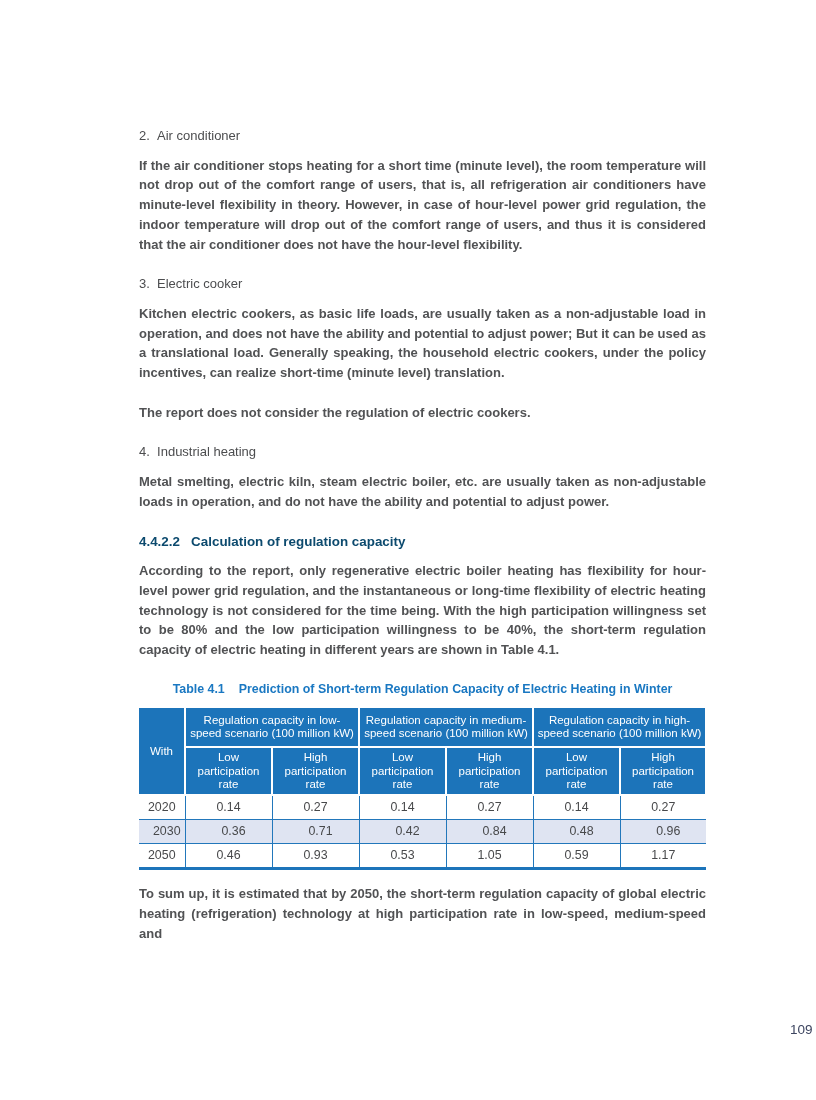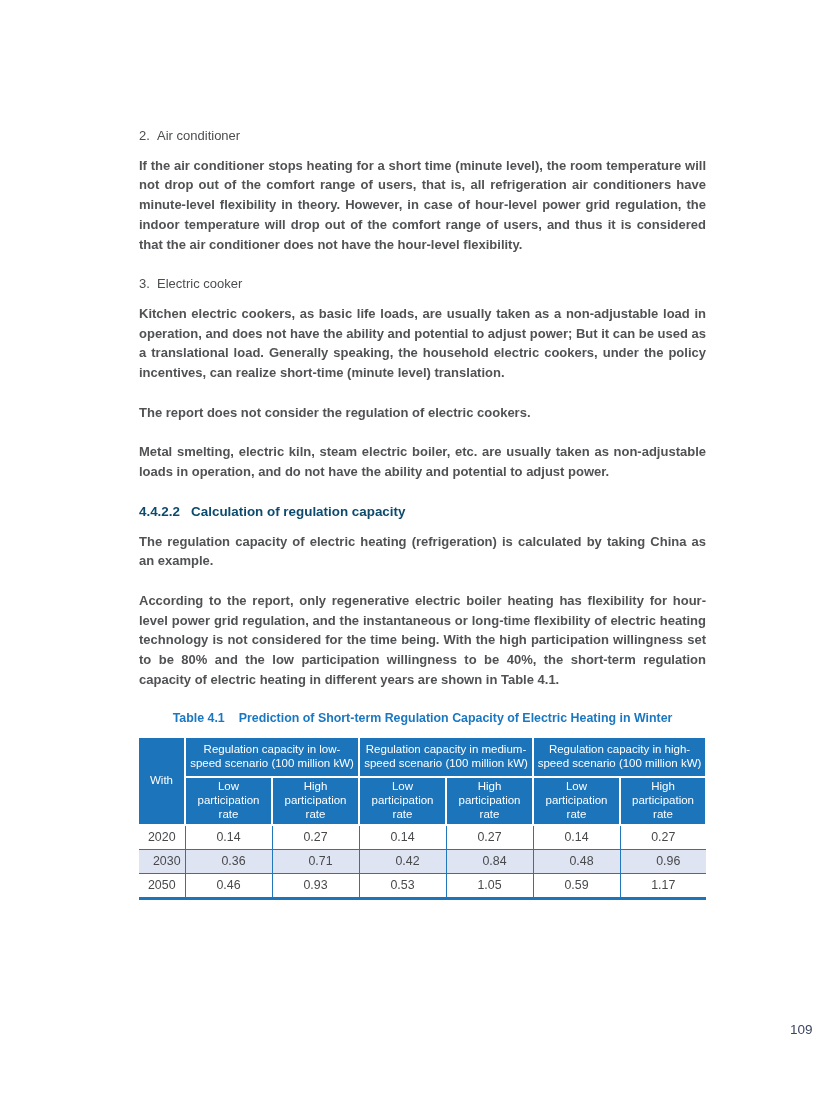--- a/index.html
+++ b/index.html
@@ -94,24 +94,24 @@
 <div class="page">
   <div class="content">
 
     <p class="list-heading">2.&nbsp;&nbsp;Air conditioner</p>
     <p class="para">If the air conditioner stops heating for a short time (minute level), the room temperature will not drop out of the comfort range of users, that is, all refrigeration air conditioners have minute-level flexibility in theory. However, in case of hour-level power grid regulation, the indoor temperature will drop out of the comfort range of users, and thus it is considered that the air conditioner does not have the hour-level flexibility.</p>
 
     <p class="list-heading">3.&nbsp;&nbsp;Electric cooker</p>
     <p class="para">Kitchen electric cookers, as basic life loads, are usually taken as a non-adjustable load in operation, and does not have the ability and potential to adjust power; But it can be used as a translational load. Generally speaking, the household electric cookers, under the policy incentives, can realize short-time (minute level) translation.</p>
     <p class="para">The report does not consider the regulation of electric cookers.</p>
 
+    <p class="list-heading">4.&nbsp;&nbsp;Industrial heating</p>
     <p class="para">Metal smelting, electric kiln, steam electric boiler, etc. are usually taken as non-adjustable loads in operation, and do not have the ability and potential to adjust power.</p>
 
     <p class="bold-heading">4.4.2.2&nbsp;&nbsp;&nbsp;Calculation of regulation capacity</p>
-    <p class="para">The regulation capacity of electric heating (refrigeration) is calculated by taking China as an example.</p>
     <p class="para">According to the report, only regenerative electric boiler heating has flexibility for hour-level power grid regulation, and the instantaneous or long-time flexibility of electric heating technology is not considered for the time being. With the high participation willingness set to be 80% and the low participation willingness to be 40%, the short-term regulation capacity of electric heating in different years are shown in Table 4.1.</p>
 
     <div class="table-caption">
       <span class="cap-label">Table 4.1</span><span>Prediction of Short-term Regulation Capacity of Electric Heating in Winter</span>
     </div>
 
     <table class="data-table">
       <colgroup>
         <col style="width:46px">
         <col style="width:87px">
@@ -161,16 +161,17 @@
           <td>0.46</td>
           <td>0.93</td>
           <td>0.53</td>
           <td>1.05</td>
           <td>0.59</td>
           <td>1.17</td>
         </tr>
       </tbody>
     </table>
 
+    <p class="para" style="margin-top:14px">To sum up, it is estimated that by 2050, the short-term regulation capacity of global electric heating (refrigeration) technology at high participation rate in low-speed, medium-speed and</p>
   </div>
 
   <div class="page-number">109</div>
 </div>
 
 </body></html>

